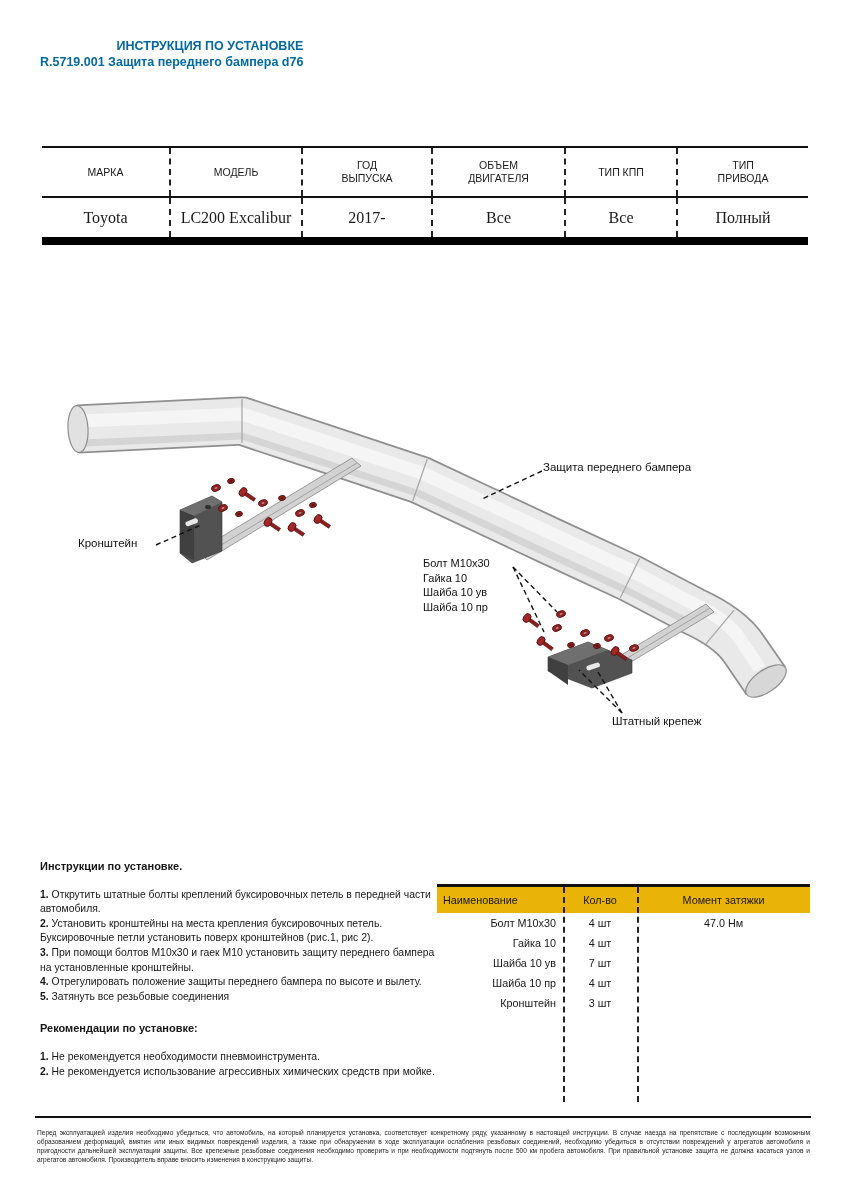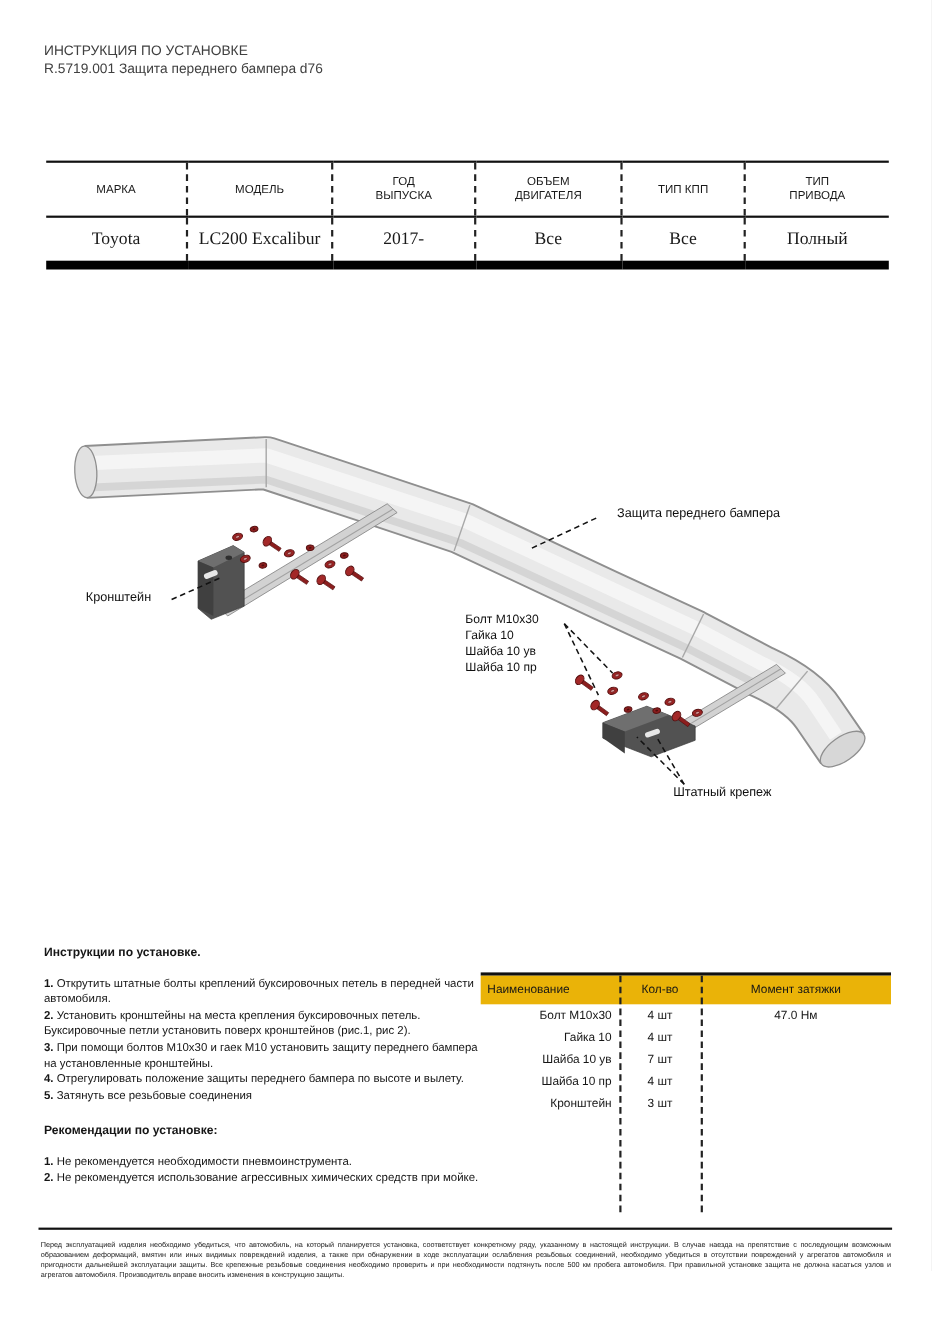--- a/index.html
+++ b/index.html
@@ -1,21 +1,21 @@
 <!DOCTYPE html>
 <html><head>
 <meta charset="utf-8">
 <style>
   html,body{margin:0;padding:0;background:#e9e9e9;}
   .page{position:relative;width:847px;height:1200px;background:#ffffff;overflow:hidden;
         font-family:"Liberation Sans","DejaVu Sans",sans-serif;color:#111;}
 
   
   .doc-header{position:absolute;left:40px;top:38px;line-height:16px;}
-  .doc-header .t1,.doc-header .t2{font-size:12.5px;font-weight:normal;color:#404040;}
+  .doc-header .t1,.doc-header .t2{font-size:12.5px;font-weight:bold;color:#0369a1;text-align:right;}
 
   
   .vt{position:absolute;left:42px;top:146px;width:766px;border-collapse:collapse;table-layout:fixed;}
   .vt th,.vt td{font-weight:400;text-align:center;vertical-align:middle;color:#1a1a1a;
                 border-right:2px dashed #222;}
   .vt th:last-child,.vt td:last-child{border-right:none;}
   .vt thead th{font-size:10.5px;height:46px;white-space:pre-line;line-height:13px;
                border-top:2px solid #111;border-bottom:2px solid #111;}
   .vt tbody td{font-size:16px;height:37px;border-bottom:8px solid #000000;font-family:Liberation Serif, serif;}
 
@@ -181,21 +181,21 @@
     <g stroke="#121212" stroke-width="1.4" stroke-dasharray="5 3.5" fill="none">
       <path d="M 512 116 L 452 144"></path>
       <path d="M 126 190 L 171 170"></path>
       <path d="M 483 212 L 527 257"></path>
       <path d="M 483 212 L 514 277"></path>
       <path d="M 592 358 L 549 315"></path>
       <path d="M 592 358 L 568 317"></path>
     </g>
   </svg>
 
-  <div class="lbl" style="left:561px;top:461px;">Защита переднего бампера</div>
+  <div class="lbl" style="left:543px;top:461px;">Защита переднего бампера</div>
   <div class="lbl" style="left:78px;top:537px;">Кронштейн</div>
   <div class="fastener-labels">
     <div>Болт М10х30</div>
     <div>Гайка 10</div>
     <div>Шайба 10 ув</div>
     <div>Шайба 10 пр</div>
   </div>
   <div class="lbl" style="left:612px;top:715px;">Штатный крепеж</div>
 
   <div class="instructions">

